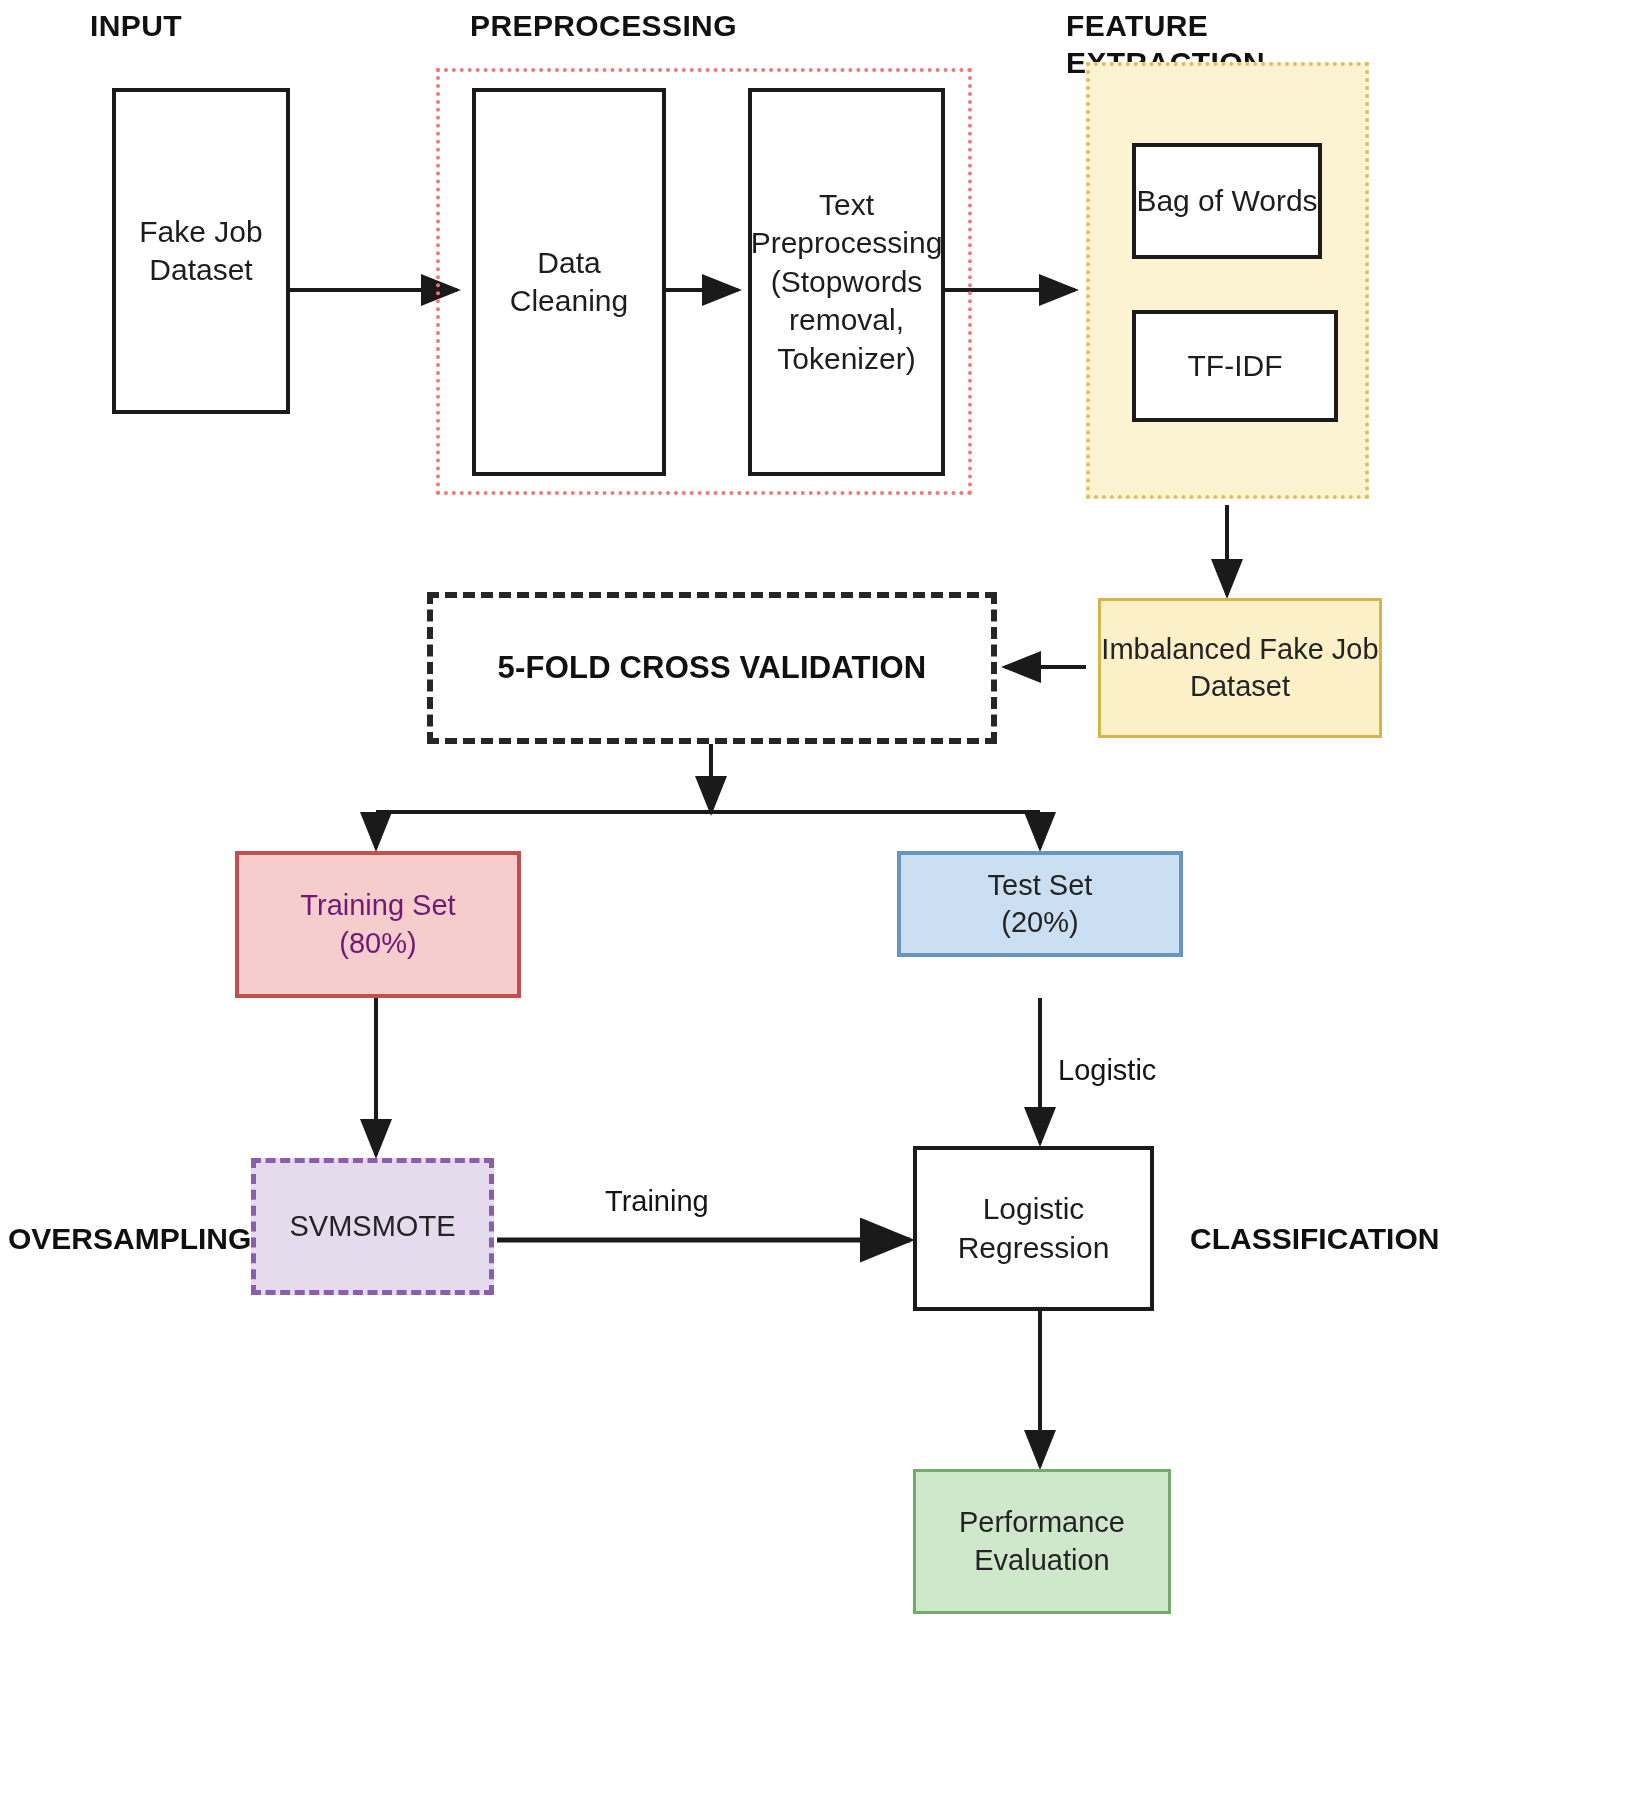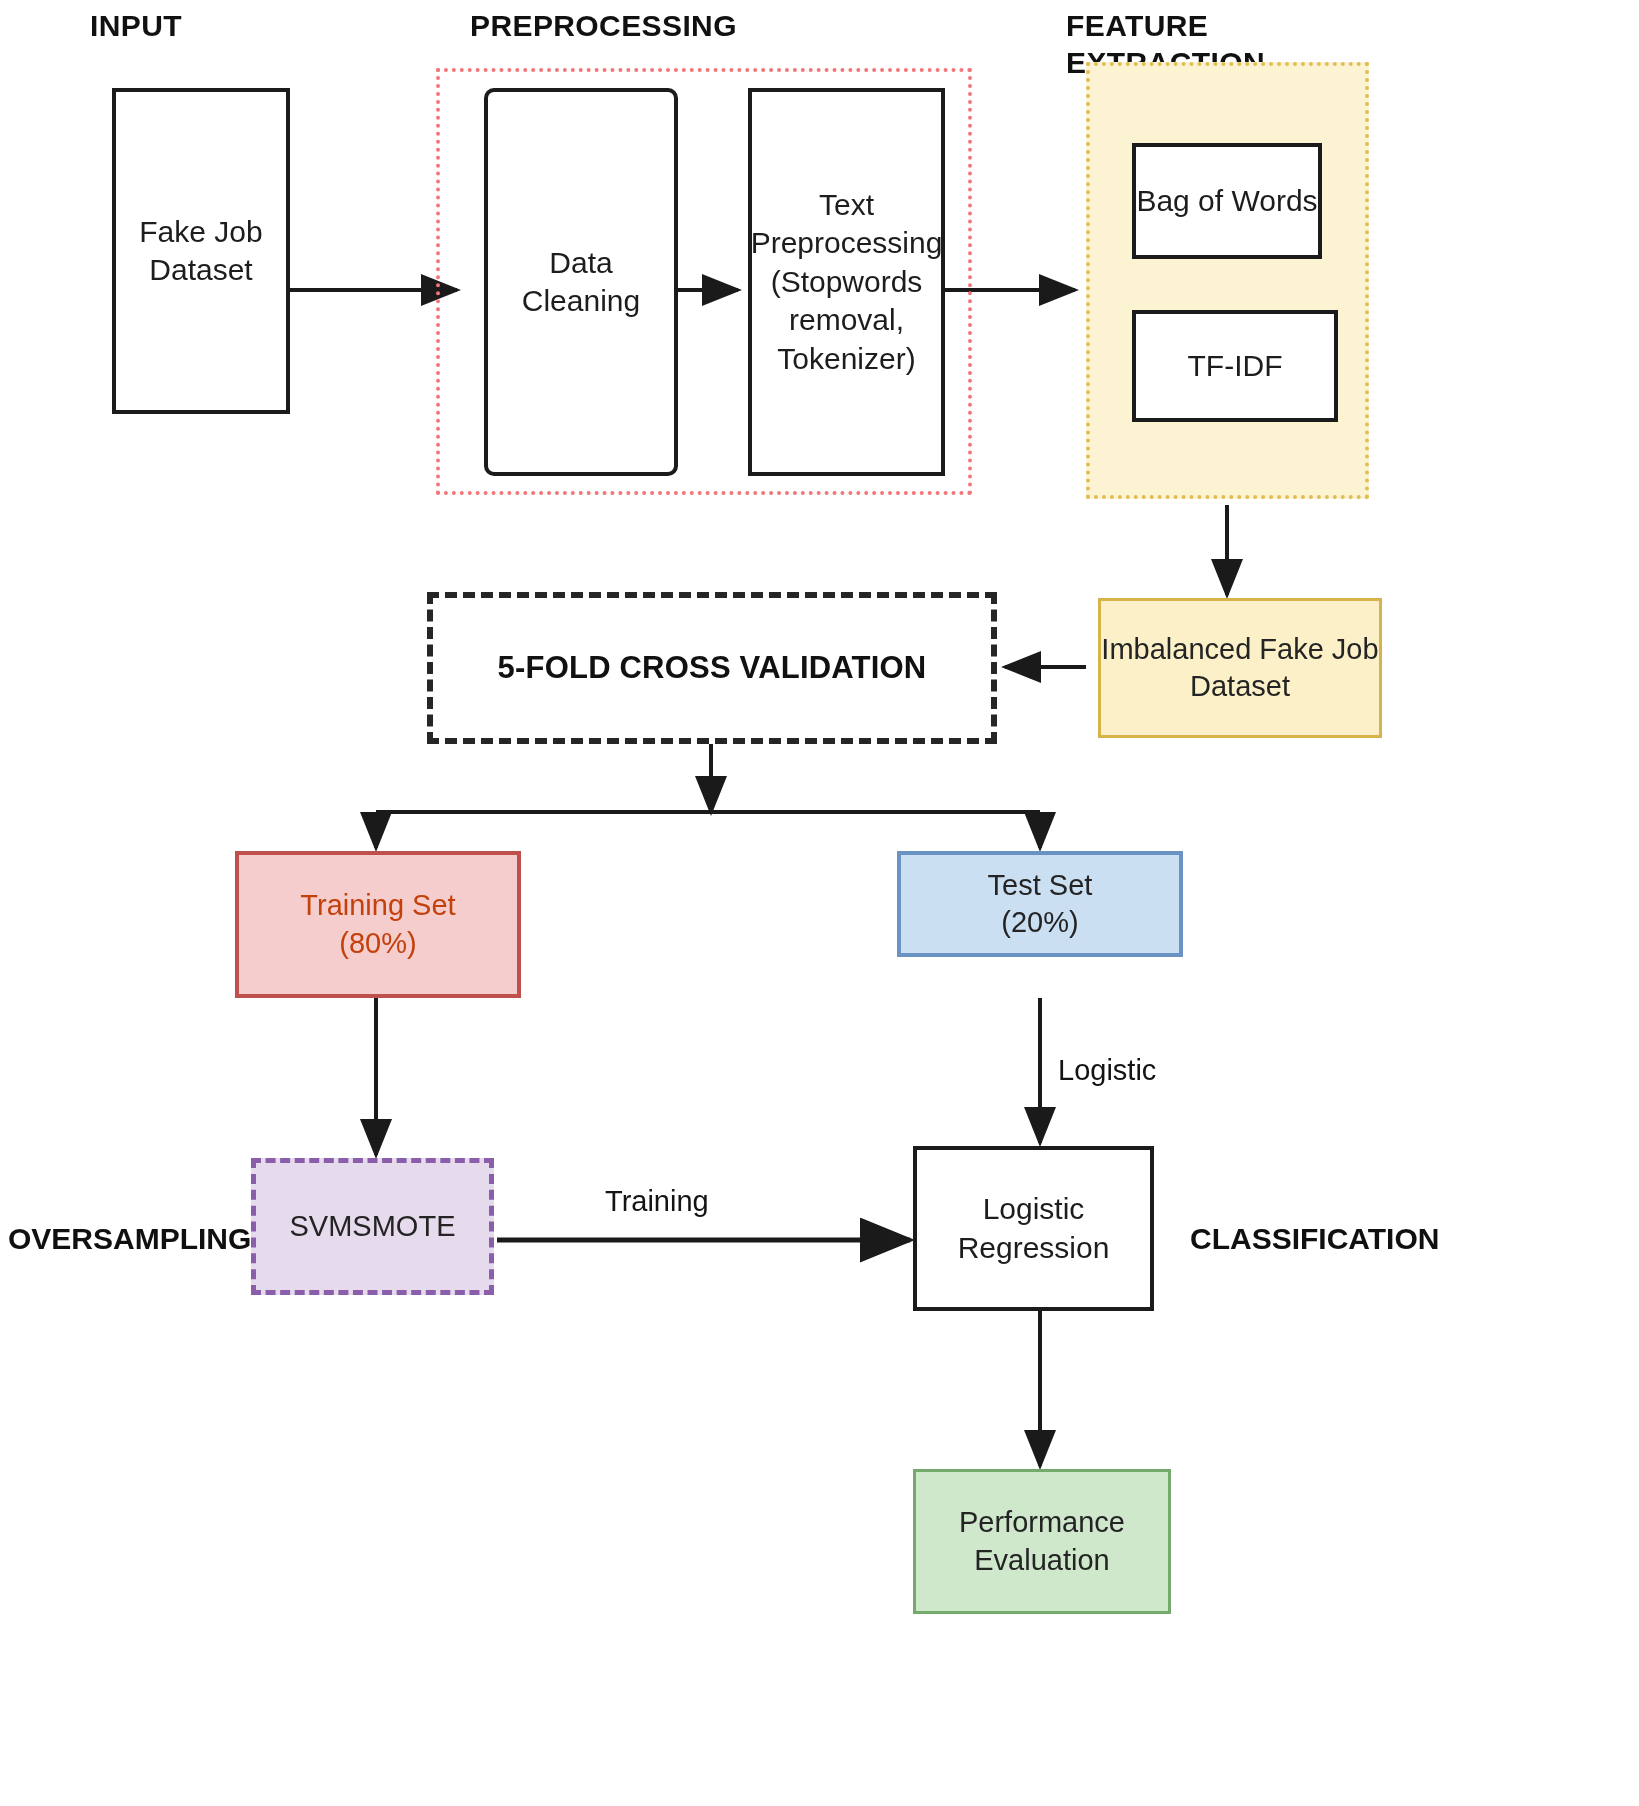--- a/index.html
+++ b/index.html
@@ -79,21 +79,21 @@
   .box-yellow {
     background: #fbf0c8;
     border: 3px solid #d6b449;
     font-size: 29px;
     color: #242424;
   }
   .box-red {
     background: #f6cdcd;
     border: 4px solid #c0504d;
     font-size: 29px;
-    color: #c2410c;
+    color: #701a75;
   }
   .box-blue {
     background: #cbdff2;
     border: 4px solid #6a93c4;
     font-size: 29px;
     color: #242424;
   }
   .box-purple {
     background: #e6dbec;
     border: 5px dashed #8a5eab;
@@ -169,21 +169,21 @@
   <div class="section-title" style="left:1066px; top:8px; width:320px;">FEATURE
 EXTRACTION</div>
 
   <div class="group-dotted-red" style="left:436px; top:68px; width:536px; height:427px;"></div>
 
   <div class="group-dotted-yellow" style="left:1086px; top:62px; width:283px; height:437px;"></div>
 
   <div class="node plain-box" style="left:112px; top:88px; width:178px; height:326px;">Fake Job
 Dataset</div>
 
-  <div class="node plain-box" style="left:484px; top:88px; width:194px; height:388px;border-radius:10px;">Data
+  <div class="node plain-box" style="left:472px; top:88px; width:194px; height:388px;">Data
 Cleaning</div>
 
   <div class="node plain-box" style="left:1132px; top:143px; width:190px; height:116px;">Bag of Words</div>
 
   <div class="node plain-box" style="left:748px; top:88px; width:197px; height:388px;">Text
 Preprocessing
 (Stopwords
 removal,
 Tokenizer)</div>
 

